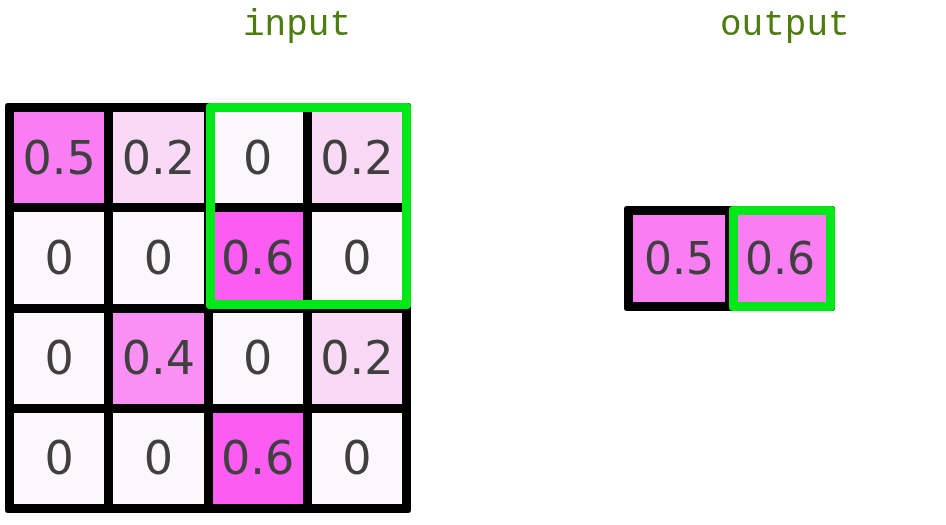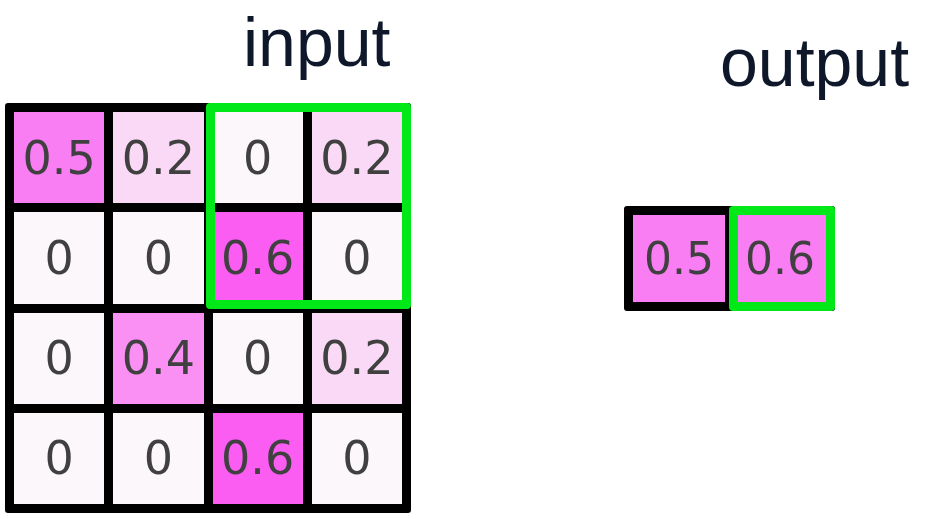--- a/index.html
+++ b/index.html
@@ -11,29 +11,29 @@
     width: 946px;
     height: 525px;
     position: relative;
     overflow: hidden;
     font-family: "DejaVu Sans", sans-serif;
   }
 
   
   .title {
     position: absolute;
-    font-size: 68px;
+    font-size: 36px;
     line-height: 1;
-    color: #0f172a;
-    font-family: Liberation Sans, sans-serif;
+    color: #4d7c0f;
+    font-family: Liberation Mono, monospace;
     font-weight: 400;
     white-space: nowrap;
   }
   #title-input  { left: 243px; top: 8px; }
-  #title-output { left: 720px; top: 8px; margin-top: 20px; }
+  #title-output { left: 720px; top: 8px; }
 
   
   .grid {
     position: absolute;
     display: grid;
     background: #000000;
     box-sizing: border-box;
   }
 
   

